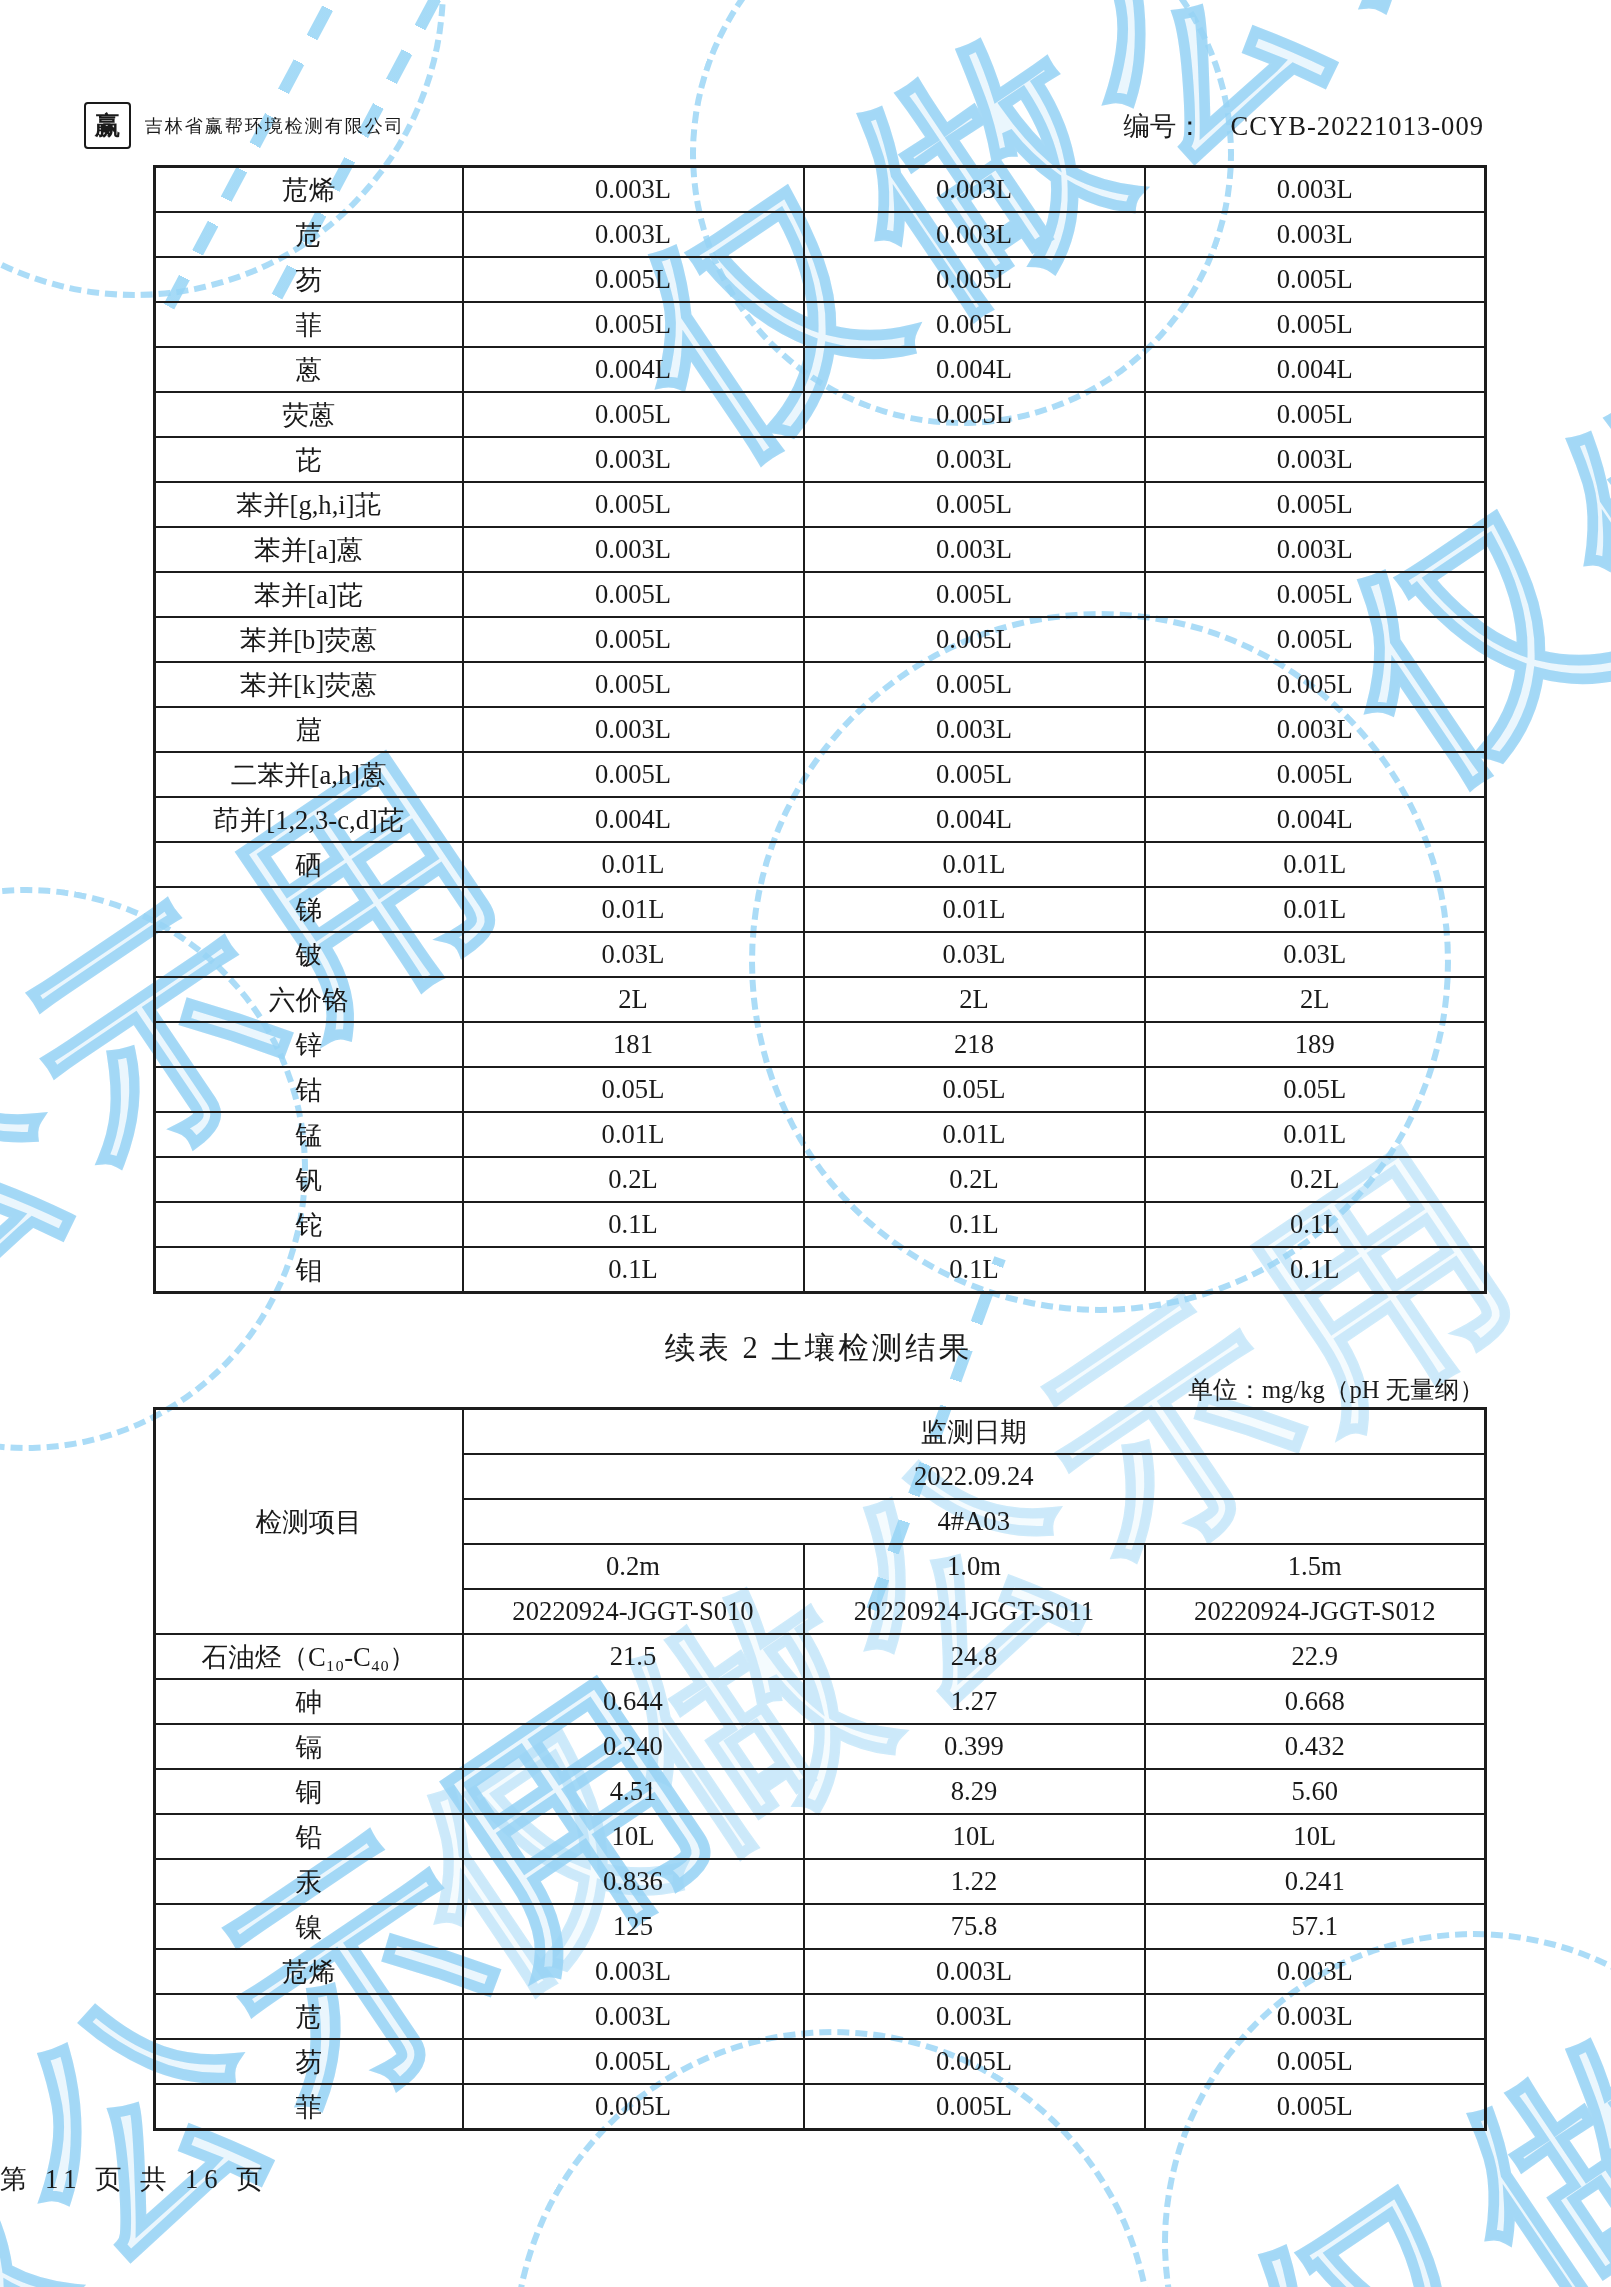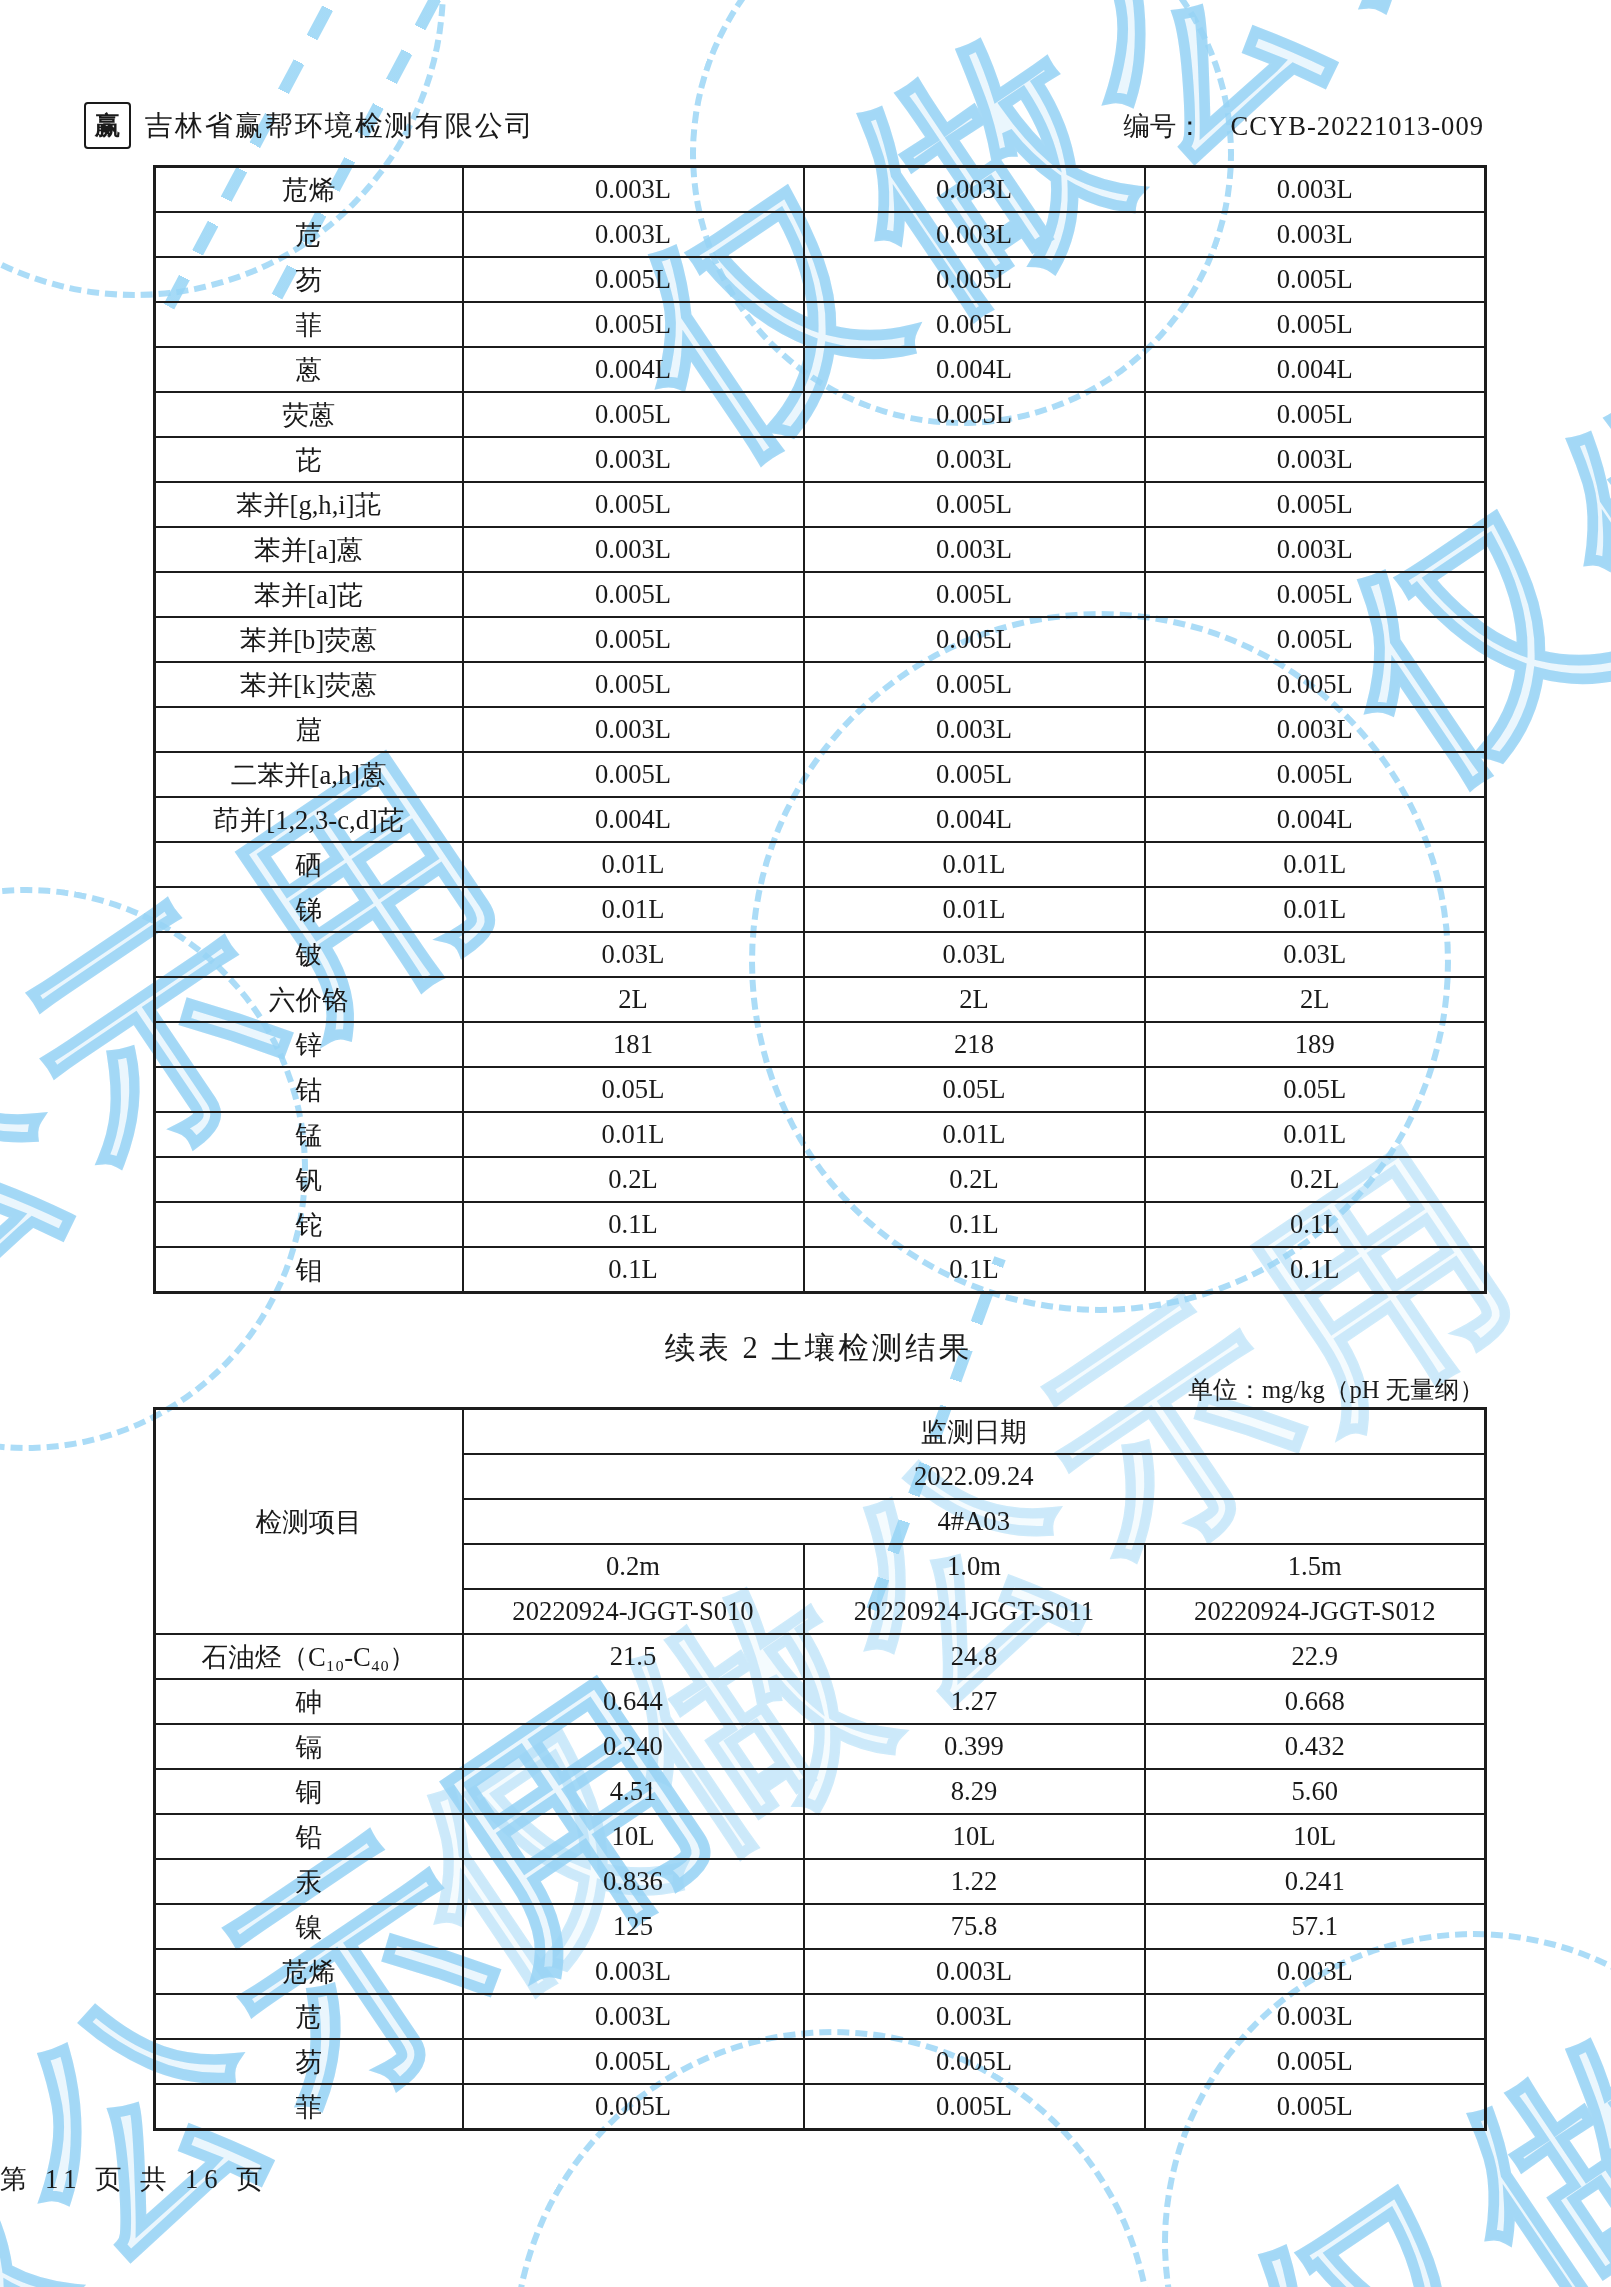--- a/index.html
+++ b/index.html
@@ -17,21 +17,21 @@
   }
   .wm-circle{position:absolute;border:6.9px dashed rgba(150,212,245,0.8);border-radius:50%;}
   .wm-dashline{position:absolute;height:11.8px;
     background:repeating-linear-gradient(90deg,rgba(150,212,245,0.85) 0 33px,transparent 33px 61px);}
   
   .content{position:absolute;inset:0;z-index:1;}
   .header{position:absolute;top:102px;left:84px;right:128px;display:flex;align-items:center;}
   .logo{width:43px;height:43px;border:2px solid #1a1a1a;border-radius:3.9px;
         display:flex;align-items:center;justify-content:center;
         font-size:25.6px;font-weight:700;line-height:1;}
-  .company{margin-left:13.8px;font-size:28px;letter-spacing:2px;}
+  .company{margin-left:13.8px;font-size:18px;letter-spacing:2px;}
   .docno{margin-left:auto;font-size:26.6px;}
   .docno .val{margin-left:27.6px;letter-spacing:1px;font-family:Liberation Serif, serif;}
 
   table{border-collapse:collapse;table-layout:fixed;background:transparent;}
   td{border:2px solid #1c1c1c;height:43px;padding:0 3.9px;text-align:center;
      font-size:26.6px;overflow:hidden;white-space:nowrap;}
   .tbl1{position:absolute;top:165px;left:153px;width:1331px;border:3px solid #1c1c1c;}
   .tbl2{position:absolute;top:1407px;left:153px;width:1331px;border:3px solid #1c1c1c;}
 
   .note{position:absolute;top:1298px;left:158px;font-size:26.6px;}

